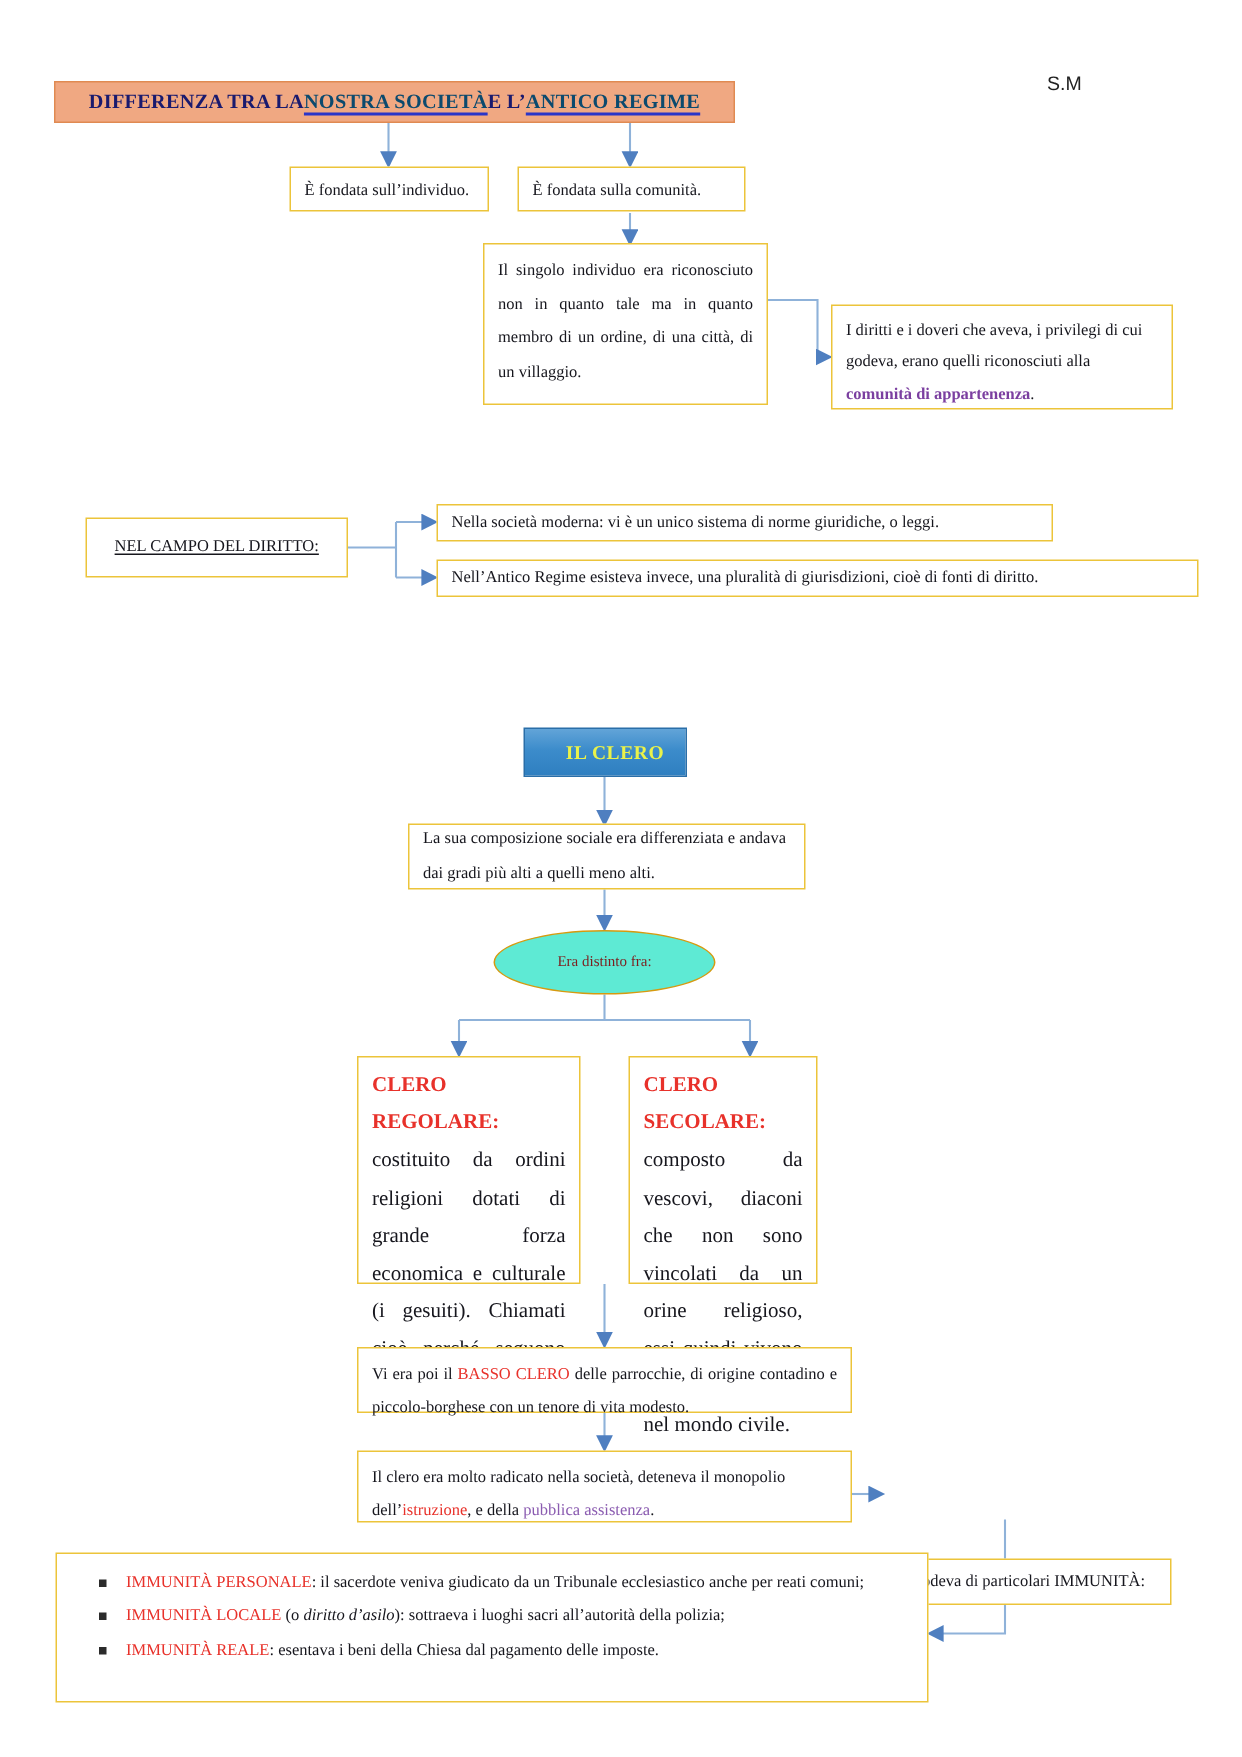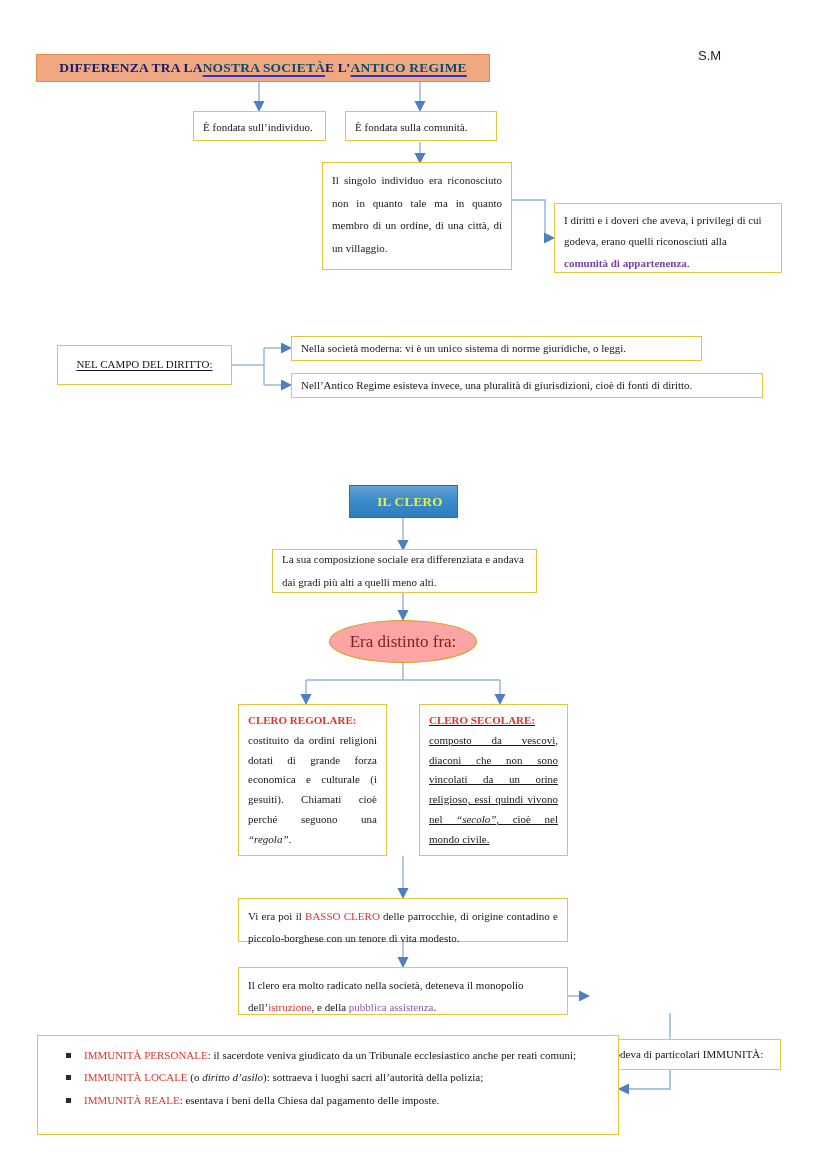--- a/index.html
+++ b/index.html
@@ -57,25 +57,25 @@
     font-weight:700;
     font-size:13px;
     letter-spacing:.4px;
     display:flex;align-items:center;justify-content:center;
     box-sizing:border-box;
     padding-left:13px;
   }
 
   
   .ellipse{
-    background:#fca5a5;
+    background:#5eead4;
     border:1.4px solid #d69a10;
     border-radius:50%;
     color:#7c1f1f;
-    font-size:17px;
+    font-size:10px;
     display:flex;align-items:center;justify-content:center;
     box-sizing:border-box;
   }
 
   
   .red{color:#e8312a;}
   .redb{color:#e8312a;font-weight:700;}
   .purple{color:#7b3fa0;font-weight:700;}
   .purple2{color:#8a5bb0;}
   .ital{font-style:italic;}
@@ -93,21 +93,21 @@
   }
   .bullets li:before{
     content:"";
     position:absolute;left:22px;top:8px;
     width:5px;height:5px;background:#2b2b2b;
   }
 
   
   .connectors{position:absolute;left:0;top:0;width:828px;height:1171px;pointer-events:none;}
 
-  .colbox{font-size:11px;line-height:1.8;}
+  .colbox{font-size:14px;line-height:1.8;}
   .colbox .hd{display:block;}
 </style>
 </head>
 <body>
 
 <div class="stage">
 
   <svg class="connectors" viewBox="0 0 828 1171">
     <defs>
       <marker id="ar" markerWidth="9" markerHeight="9" refX="6.5" refY="4" orient="auto">
@@ -171,37 +171,37 @@
   </div>
 
   <div class="abs ybox center" style="left:57px;top:345px;width:175px;height:40px;display:flex;align-items:center;justify-content:center;">
     <span class="und">NEL CAMPO DEL DIRITTO:</span>
   </div>
 
   <div class="abs ybox" style="left:291px;top:336px;width:411px;height:25px;display:flex;align-items:center;">
     <span>Nella società moderna: vi è un unico sistema di norme giuridiche, o leggi.</span>
   </div>
 
-  <div class="abs ybox" style="left:291px;top:373px;width:472px;height:25px;display:flex;align-items:center;">
+  <div class="abs ybox" style="left:291px;top:373px;width:508px;height:25px;display:flex;align-items:center;">
     <span>Nell’Antico Regime esisteva invece, una pluralità di giurisdizioni, cioè di fonti di diritto.</span>
   </div>
 
   <div class="abs cleroBox" style="left:349px;top:485px;width:109px;height:33px;">IL CLERO</div>
 
   <div class="abs ybox center" style="left:272px;top:549px;width:265px;height:44px;display:flex;align-items:center;justify-content:center;line-height:2.1;">
     <span>La sua composizione sociale era differenziata e andava dai gradi più alti a quelli meno alti.</span>
   </div>
 
   <div class="abs ellipse" style="left:329px;top:620px;width:148px;height:43px;">Era distinto fra:</div>
 
   <div class="abs ybox just-col colbox" style="left:238px;top:704px;width:149px;height:152px;">
     <p><span class="redb hd">CLERO REGOLARE:</span><span>costituito da ordini religioni dotati di grande forza economica e culturale (i gesuiti). Chiamati cioè perché seguono una </span><span class="ital">“regola”</span><span>.</span></p>
   </div>
 
-  <div class="abs ybox just-col colbox" style="left:419px;top:704px;width:149px;height:152px;text-decoration:underline;">
+  <div class="abs ybox just-col colbox" style="left:419px;top:704px;width:126px;height:152px;">
     <p><span class="redb hd">CLERO SECOLARE:</span><span>composto da vescovi, diaconi che non sono vincolati da un orine religioso, essi quindi vivono nel </span><span class="ital">“secolo”</span><span>, cioè nel mondo civile.</span></p>
   </div>
 
   <div class="abs ybox just" style="left:238px;top:898px;width:330px;height:44px;line-height:2.0;">
     <span>Vi era poi il </span><span class="red">BASSO CLERO</span><span> delle parrocchie, di origine contadino e piccolo-borghese con un tenore di vita modesto.</span>
   </div>
 
   <div class="abs ybox" style="left:238px;top:967px;width:330px;height:48px;text-align:left;line-height:2.0;">
     <span>Il clero era molto radicato nella società, deteneva il monopolio dell’</span><span class="red">istruzione</span><span>, e della </span><span class="purple2">pubblica assistenza</span><span>.</span>
   </div>

